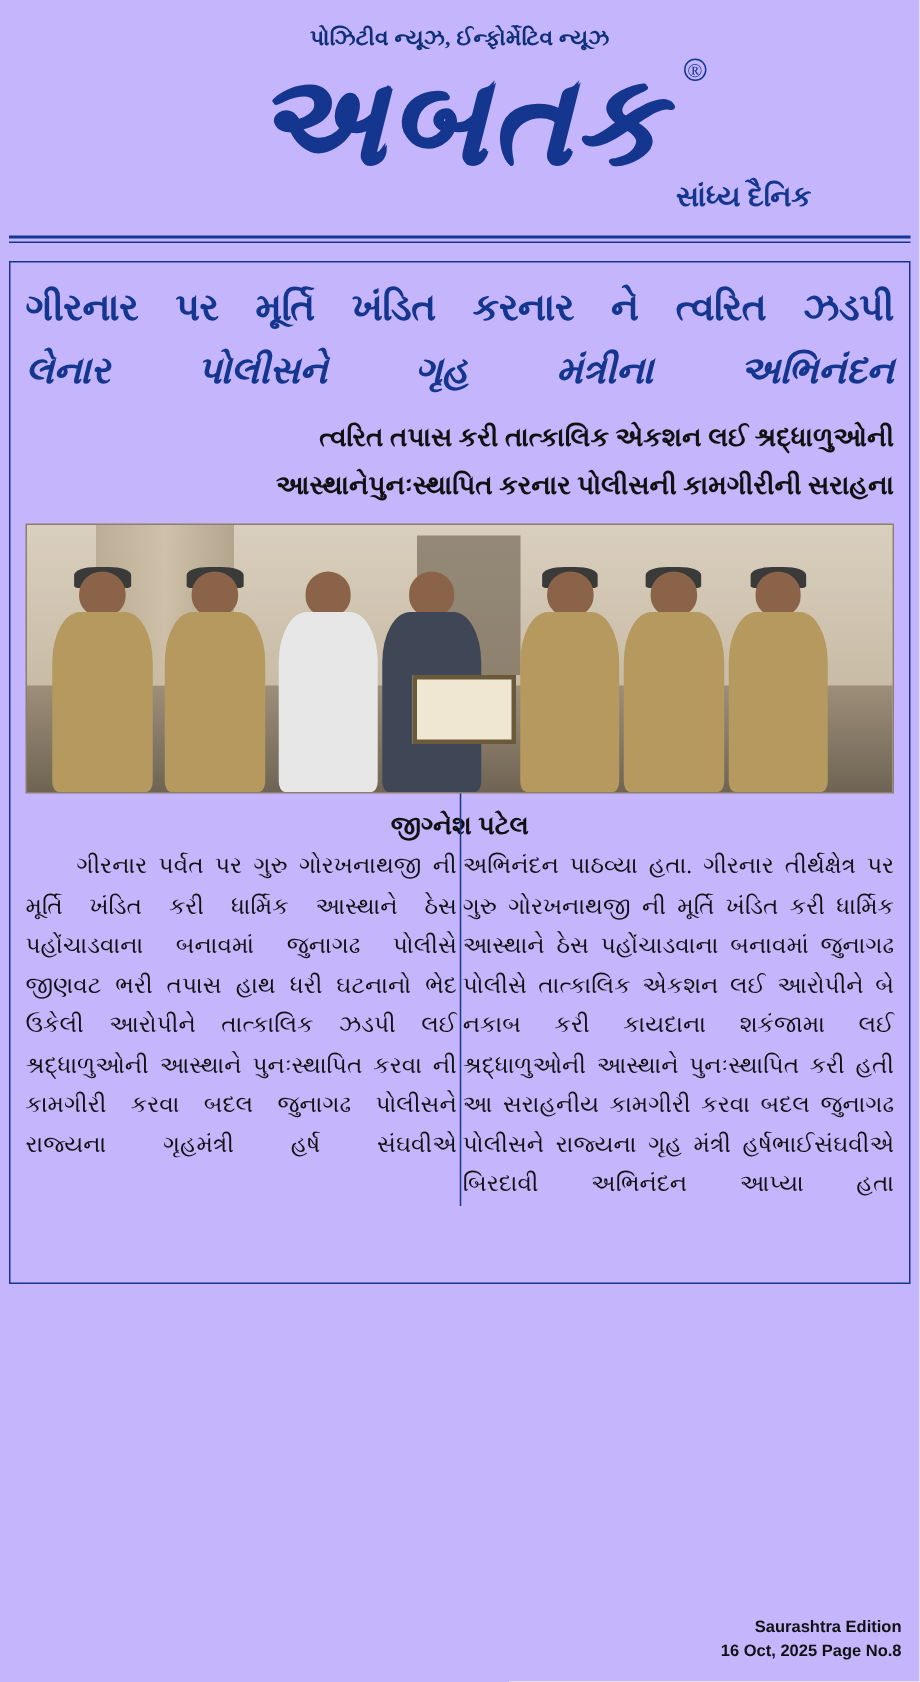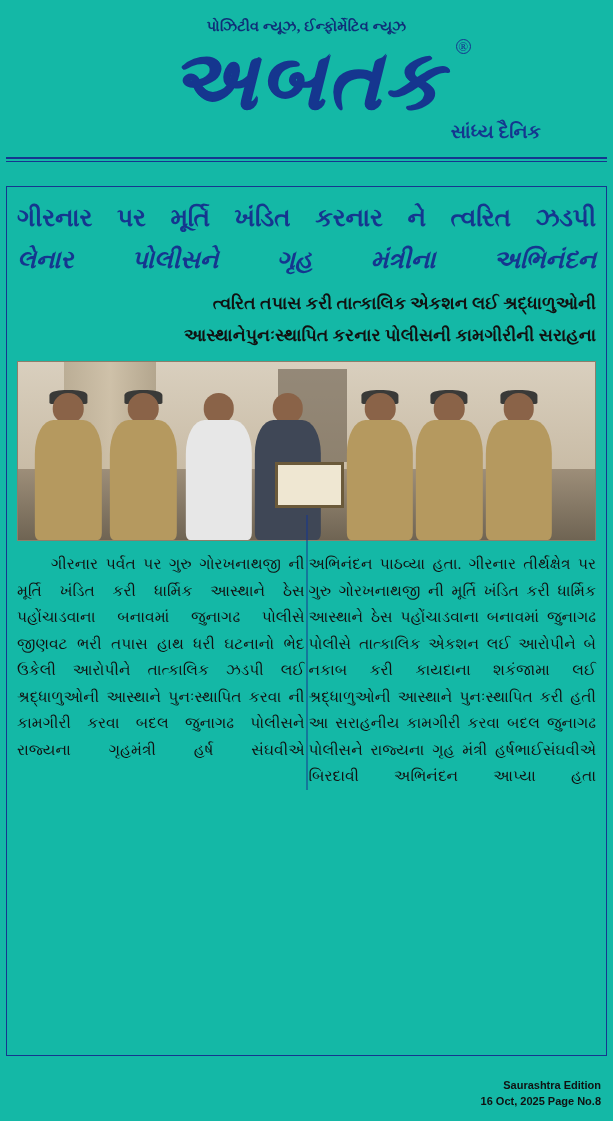--- a/index.html
+++ b/index.html
@@ -6,21 +6,21 @@
   html, body {
     width: 613px;
     height: 1121px;
     background: #ffffff;
     font-family: "Liberation Sans", sans-serif;
   }
   .page {
     position: relative;
     width: 613px;
     height: 1121px;
-    background: #14b8a6;
+    background: #c4b5fd;
     overflow: hidden;
   }
 
   
   .masthead {
     padding: 18px 0 4px 0;
     text-align: center;
     position: relative;
   }
   .tagline-top {
@@ -73,24 +73,24 @@
     border-top: 2px solid #15368f;
     margin: 10px 6px 0 6px;
   }
   .rule-thin {
     border-top: 1px solid #15368f;
     margin: 2px 6px 0 6px;
   }
 
   
   .article {
-    margin: 24px 6px 0 6px;
+    margin: 12px 6px 0 6px;
     border: 1px solid #15368f;
     padding: 10px 10px 8px 10px;
-    height: 870px;
+    height: 682px;
     position: relative;
   }
 
   .headline {
     font-family: "Liberation Serif", serif;
     font-weight: bold;
     color: #15368f;
     font-size: 25px;
     line-height: 42px;
     text-align: justify;
@@ -289,20 +289,21 @@
       </div>
       <div class="person khaki" style="left:81%;">
         <div class="cap"></div>
         <div class="head"></div>
         <div class="body"></div>
       </div>
       <div class="frame-obj"></div>
     </div>
 
     <div class="byline">
+      <div>જીગ્નેશ પટેલ</div>
     </div>
 
     <div class="cols">
       <div class="col-divider"></div>
       <div class="col"><span class="indent"></span><span>ગીરનાર પર્વત પર ગુરુ ગોરખનાથજી ની મૂર્તિ ખંડિત કરી ધાર્મિક આસ્થાને ઠેસ પહોંચાડવાના બનાવમાં જુનાગઢ પોલીસે જીણવટ ભરી તપાસ હાથ ધરી ઘટનાનો ભેદ ઉકેલી આરોપીને તાત્કાલિક ઝડપી લઈ શ્રદ્ધાળુઓની આસ્થાને પુનઃસ્થાપિત કરવા ની કામગીરી કરવા બદલ જુનાગઢ પોલીસને રાજ્યના ગૃહમંત્રી હર્ષ સંઘવીએ</span></div>
       <div class="col"><span>અભિનંદન પાઠવ્યા હતા.  ગીરનાર તીર્થક્ષેત્ર પર ગુરુ ગોરખનાથજી ની મૂર્તિ ખંડિત કરી ધાર્મિક આસ્થાને ઠેસ પહોંચાડવાના બનાવમાં જુનાગઢ પોલીસે તાત્કાલિક એકશન લઈ આરોપીને બે નકાબ કરી કાયદાના શકંજામા લઈ શ્રદ્ધાળુઓની આસ્થાને પુનઃસ્થાપિત કરી હતી આ સરાહનીય કામગીરી કરવા બદલ જુનાગઢ પોલીસને રાજ્યના ગૃહ મંત્રી હર્ષભાઈસંઘવીએ  બિરદાવી અભિનંદન આપ્યા હતા</span></div>
     </div>
 
   </div>
 

